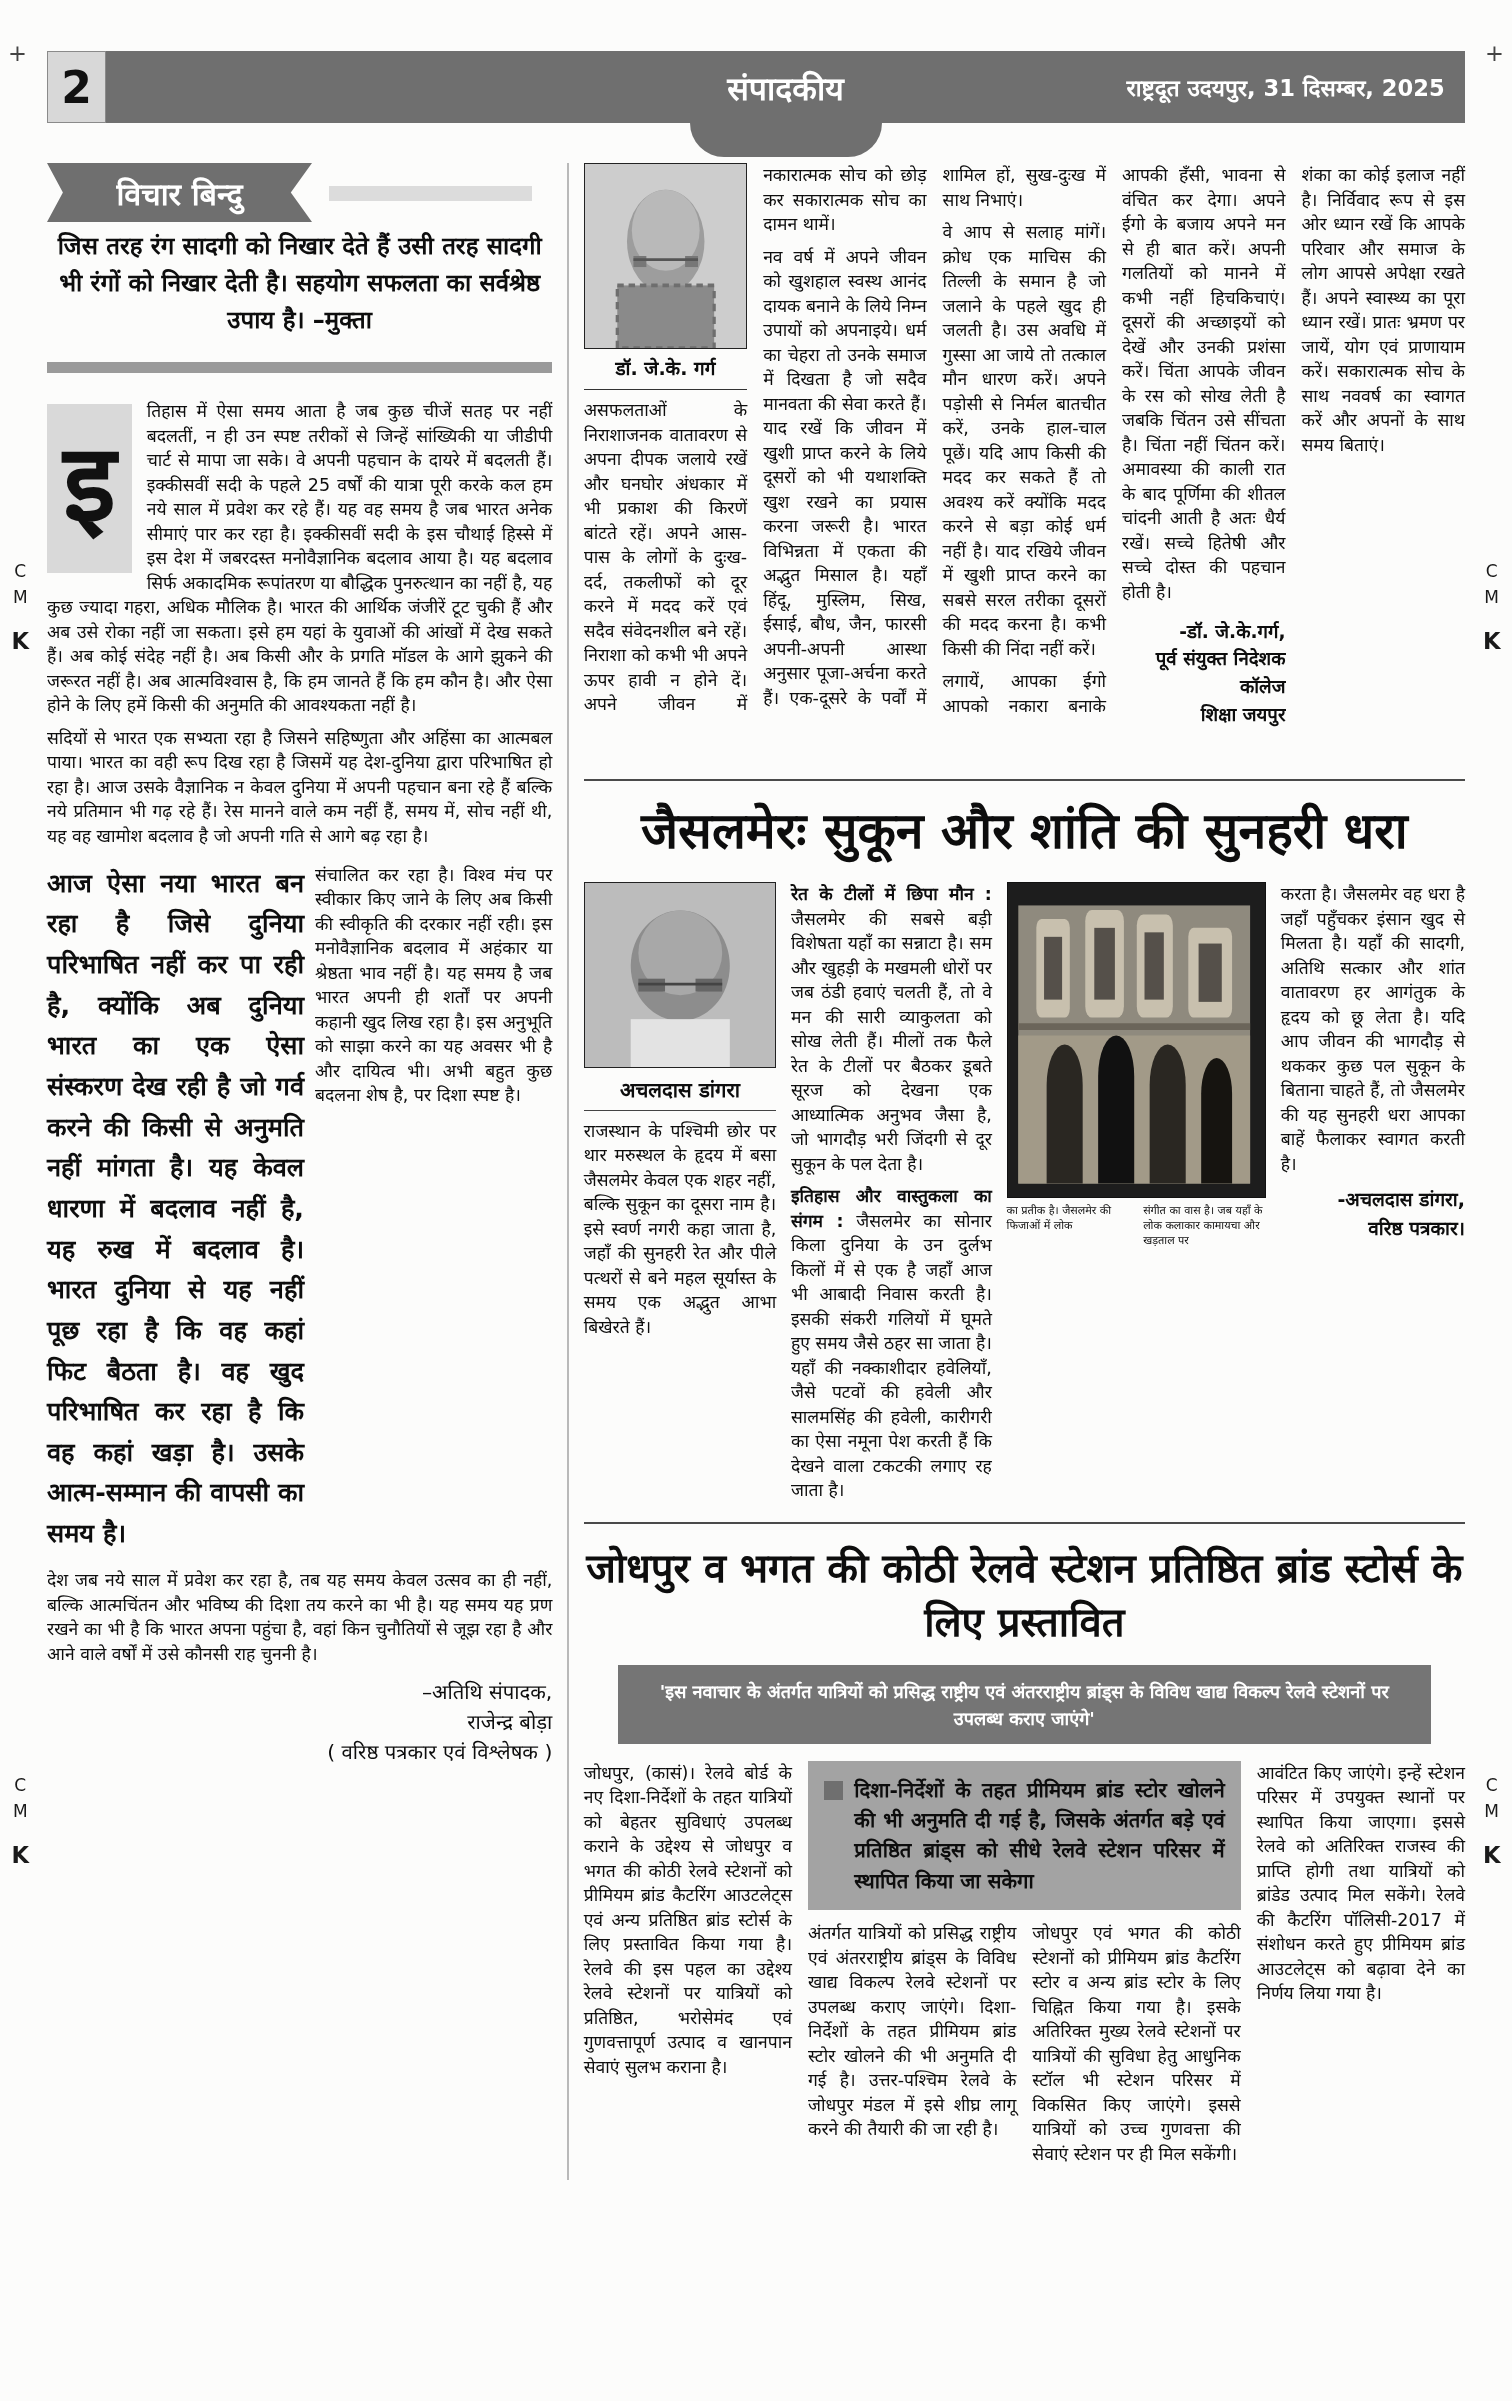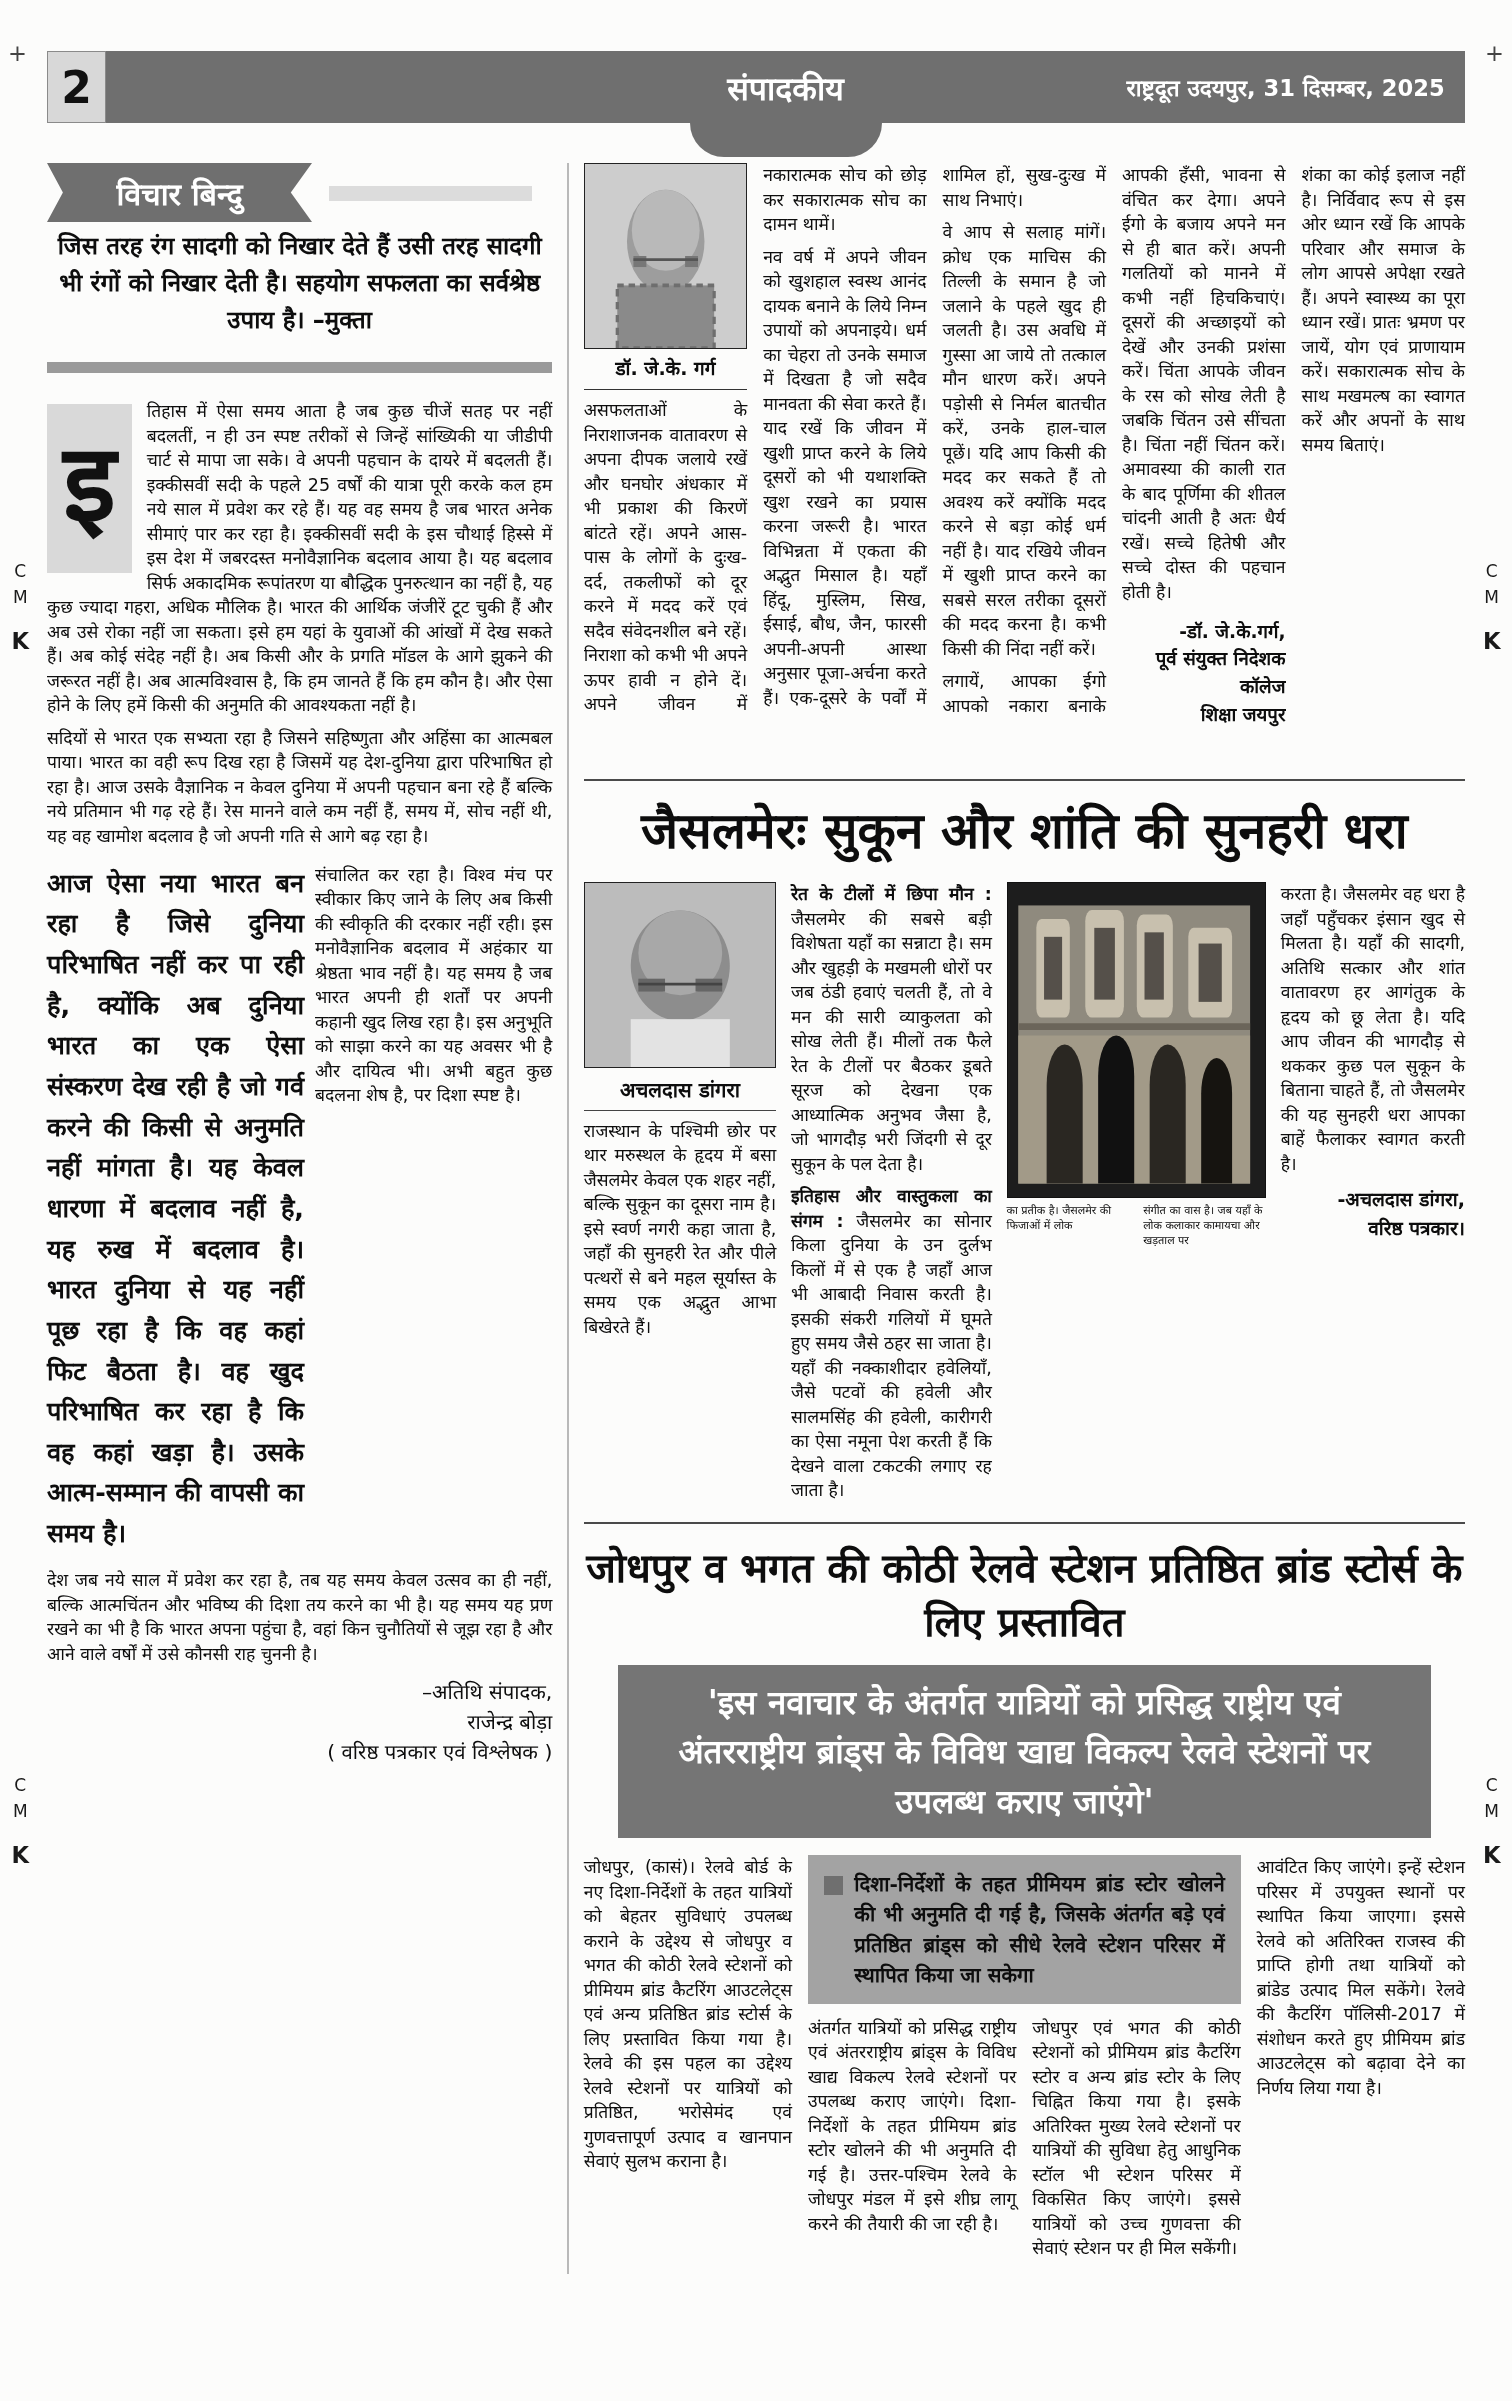--- a/index.html
+++ b/index.html
@@ -64,21 +64,21 @@
   .author-name { text-align:center; font-size:20.3px; font-weight:bold; padding:6.8px 0; border-bottom:1.1px solid #444; margin-bottom:8px; }
   .jsl-lead-in { font-weight:bold; }
   .big-photo { background:#2b2b2b; border:1.1px solid #111; height:316px; position:relative; overflow:hidden; }
   .jsl-caps { display:flex; gap:13.6px; font-size:11px; line-height:1.35; margin-top:5.6px; }
   .jsl-caps div { width:50%; }
   .jsl-by { text-align:right; font-size:19px; font-weight:bold; line-height:1.5; margin-top:9px; }
 
   
   .jdp { padding:17px 0 13.6px 0; }
   .jdp-h1 { font-size:40px; font-weight:bold; text-align:center; line-height:1.35; margin-bottom:16px; }
-  .standfirst { background:#757575; color:#fff; font-size:33px; font-weight:bold; text-align:center; line-height:1.5; padding:12.4px 22.6px; margin:4px 34px 17px 34px; }
+  .standfirst { background:#757575; color:#fff; font-size:18px; font-weight:bold; text-align:center; line-height:1.5; padding:12.4px 22.6px; margin:4px 34px 17px 34px; }
   .jdp-grid { display:grid; grid-template-columns:repeat(4,1fr); column-gap:16px; grid-template-rows:auto auto; }
   .jdp-c1 { grid-column:1; grid-row:1/3; }
   .jdp-box { grid-column:2/4; grid-row:1; background:#a3a3a3; padding:13.6px 16px; font-size:20.3px; font-weight:bold; line-height:1.5; margin-bottom:11.3px; display:flex; gap:11.3px; }
   .jdp-box .sq { width:19px; height:19px; background:#6f6f6f; flex:none; margin-top:6.8px; }
   .jdp-c2 { grid-column:2; grid-row:2; }
   .jdp-c3 { grid-column:3; grid-row:2; }
   .jdp-c4 { grid-column:4; grid-row:1/3; }
 </style>
 </head>
 <body>
@@ -130,21 +130,21 @@
             <span>–अतिथि संपादक,</span><br>
             <span>राजेन्द्र बोड़ा</span><br>
             <span>( वरिष्ठ पत्रकार एवं विश्लेषक )</span>
           </div>
         </div>
       </div>
 
       <div class="rightcol">
 
         <div class="main-grid">
-          <div class="main-right body-text">शंका का कोई इलाज नहीं है। निर्विवाद रूप से इस ओर ध्यान रखें कि आपके परिवार और समाज के लोग आपसे अपेक्षा रखते हैं। अपने स्वास्थ्य का पूरा ध्यान रखें। प्रातः भ्रमण पर जायें, योग एवं प्राणायाम करें। सकारात्मक सोच के साथ मखमल्ष का स्वागत करें और अपनों के साथ समय बिताएं।</div>
+          <div class="main-right body-text">शंका का कोई इलाज नहीं है। निर्विवाद रूप से इस ओर ध्यान रखें कि आपके परिवार और समाज के लोग आपसे अपेक्षा रखते हैं। अपने स्वास्थ्य का पूरा ध्यान रखें। प्रातः भ्रमण पर जायें, योग एवं प्राणायाम करें। सकारात्मक सोच के साथ नववर्ष का स्वागत करें और अपनों के साथ समय बिताएं।</div>
           <div class="main-body body-text">
             <div class="photo-card">
               <div class="photo-frame" style="height:186px;">
                 <svg viewBox="0 0 100 100" width="100%" height="100%" preserveAspectRatio="none">
                   <rect width="100" height="100" fill="#cdcdcd"></rect>
                   <ellipse cx="50" cy="42" rx="24" ry="28" fill="#9d9d9d"></ellipse>
                   <ellipse cx="50" cy="36" rx="21" ry="22" fill="#b9b9b9"></ellipse>
                   <rect x="20" y="66" width="60" height="34" fill="#8a8a8a"></rect>
                   <rect x="20" y="66" width="60" height="34" fill="none" stroke="#6e6e6e" stroke-width="2" stroke-dasharray="4 3"></rect>
                   <rect x="30" y="50" width="8" height="6" fill="#777"></rect>

